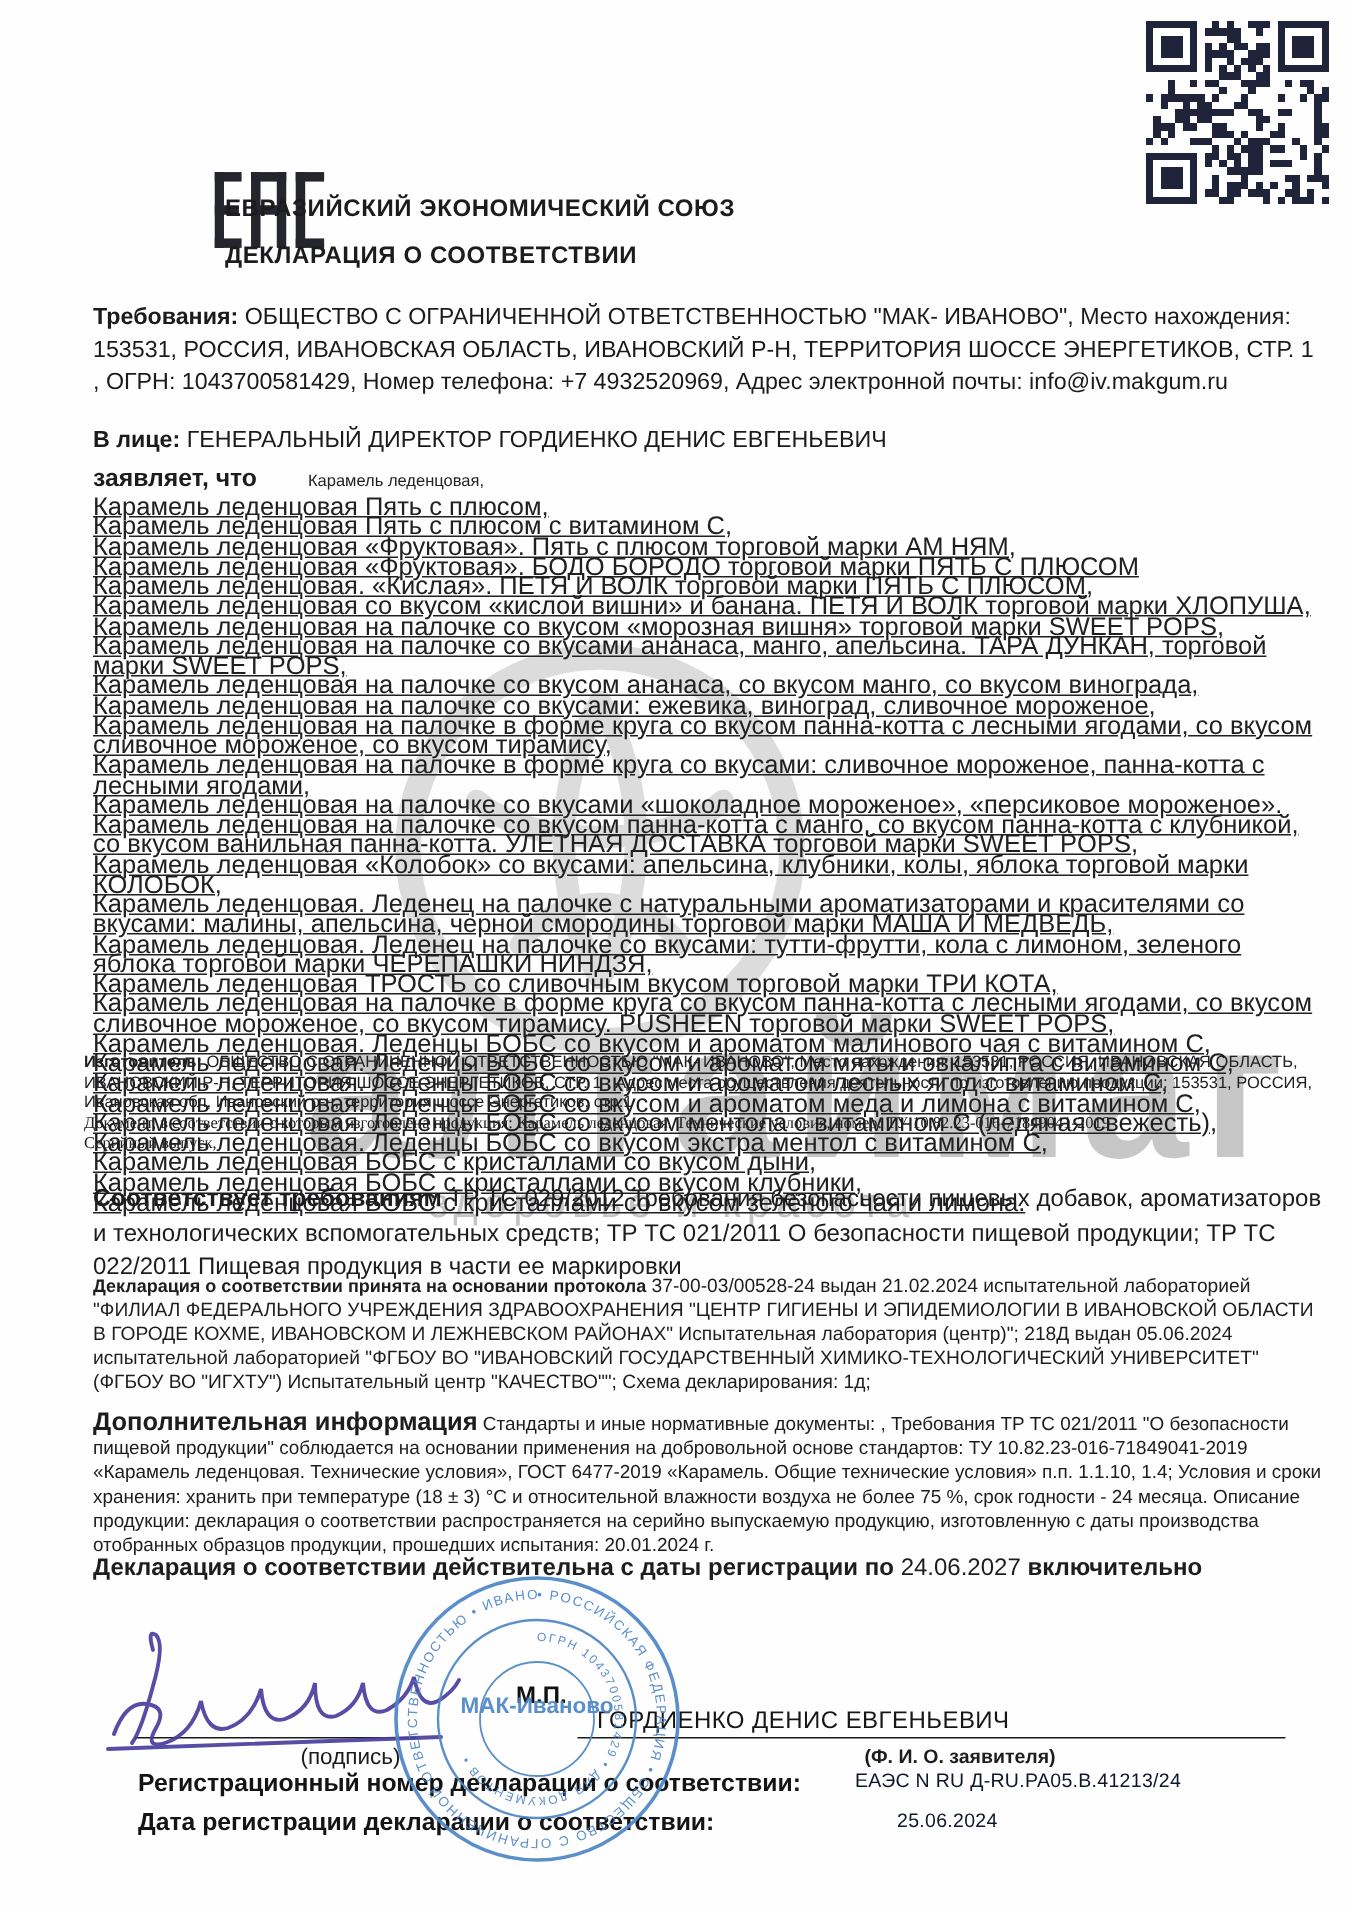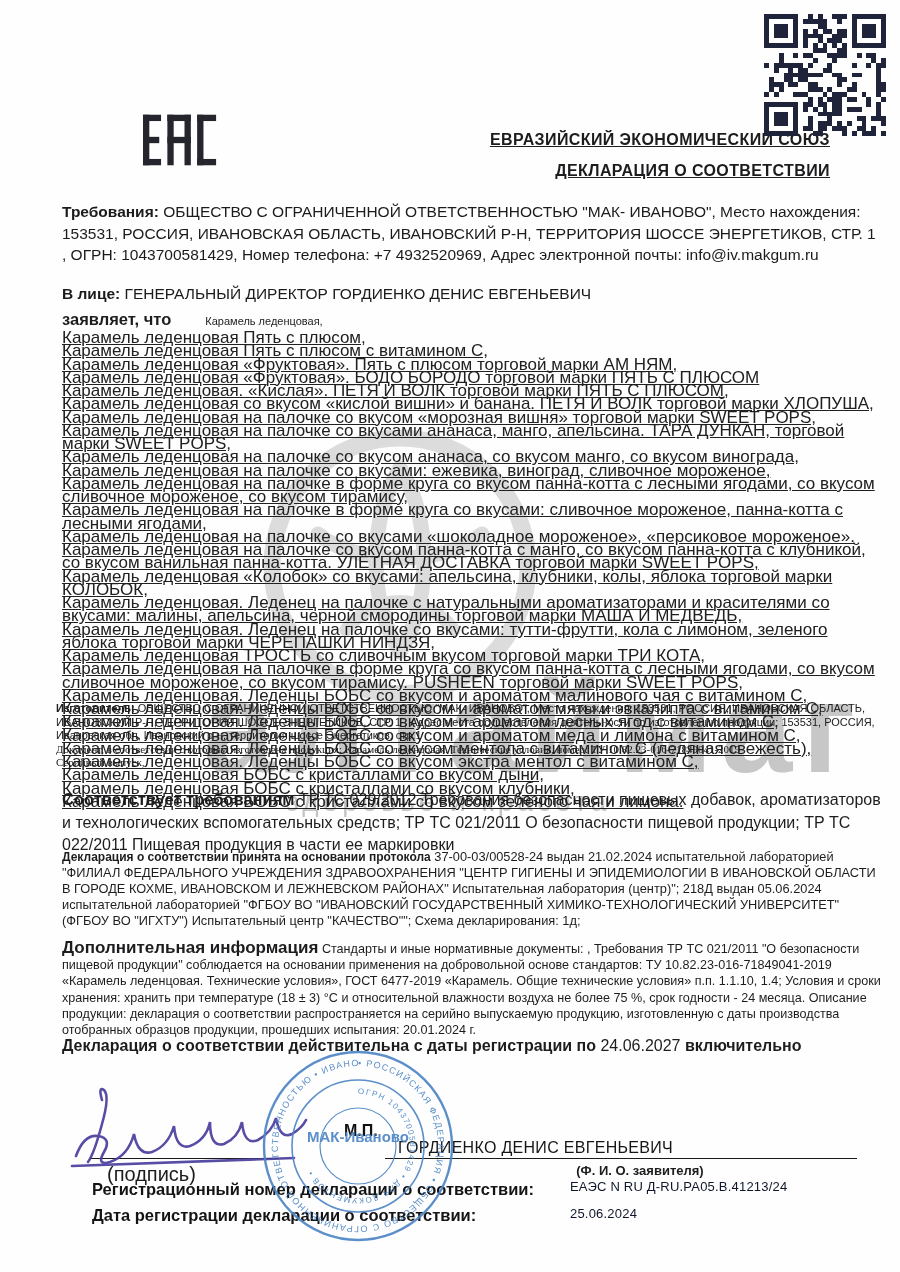--- a/index.html
+++ b/index.html
@@ -5,21 +5,21 @@
   html,body{margin:0;padding:0;}
   body{
     width:900px;height:1272px;position:relative;overflow:hidden;
     background:#fefefe;
     font-family:"Liberation Sans", sans-serif;
     color:#1d1d1f;
   }
   .abs{position:absolute;}
   
   .eac-logo{left:143px;top:111px;width:74px;height:58px;}
-  .titles{left:150px;top:131px;width:680px;text-align:right;text-decoration:underline;}
+  .titles{left:150px;top:131px;width:680px;text-align:left;}
   .title-line{font-weight:bold;font-size:16px;letter-spacing:.4px;color:#1c1c1e;}
   .title-line + .title-line{margin-top:13px;}
   .qr{left:762px;top:14px;width:126px;height:122px;}
   
   .para{left:62px;width:818px;font-size:15.5px;line-height:21.5px;color:#1b1b1d;}
   .applicant{top:201px;}
   .inperson{top:283px;}
   .blead{font-weight:bold;}
   .declare-row{left:62px;top:310px;width:820px;display:flex;align-items:baseline;}
   .declare-label{font-weight:bold;font-size:16.5px;}
@@ -30,31 +30,31 @@
   .compliance{left:62px;top:788px;width:820px;font-size:16px;line-height:22.5px;}
   .compliance .blead{font-size:16.5px;}
   .basis{left:62px;top:849px;width:822px;font-size:12.8px;line-height:16px;}
   .basis .blead{font-size:12px;}
   .additional{left:62px;top:940px;width:824px;font-size:12.6px;line-height:16.2px;}
   .additional .blead{font-size:17px;}
   .validity{left:62px;top:1037px;width:820px;font-size:16px;font-weight:bold;}
   .validity .vdate{font-weight:normal;}
   
   .sig-line{left:90px;top:1158px;width:188px;border-bottom:1.6px solid #1a1a1a;height:0;}
-  .sig-caption{left:107px;top:1163px;width:150px;text-align:left;font-size:20px;color:#1c1c1c;}
+  .sig-caption{left:117px;top:1163px;width:150px;text-align:right;font-size:15px;color:#1c1c1c;}
   .mp{left:344px;top:1122px;font-size:16px;font-weight:bold;color:#111;}
   .fio-name{left:398px;top:1139px;font-size:16px;letter-spacing:.3px;color:#161616;}
   .fio-line{left:385px;top:1158px;width:472px;border-bottom:1.8px solid #1a1a1a;height:0;}
   .fio-caption{left:520px;top:1163px;width:240px;text-align:center;font-weight:bold;font-size:13px;}
   .reg-label{left:92px;font-size:16.5px;font-weight:bold;color:#141414;}
   .reg-value{left:570px;font-size:13px;color:#0f172a;letter-spacing:.2px;text-align:center;}
   .reg-num-label{top:1180px;}
   .reg-num-value{top:1179px;}
   .reg-date-label{top:1206px;}
-  .reg-date-value{top:1206px;}
+  .reg-date-value{top:1206px;margin-left:28px;}
   
   .wm-logo{left:250px;top:416px;width:300px;height:300px;opacity:.33;}
   .wm-word{left:203px;top:664px;font-size:128px;font-weight:bold;letter-spacing:10px;color:rgba(140,140,140,.48);line-height:1;}
   .wm-tag{left:286px;top:786px;font-size:28px;letter-spacing:4px;color:rgba(150,150,150,.55);}
   .stamp{left:256px;top:1044px;width:204px;height:204px;opacity:.92;}
   .signature{left:62px;top:1072px;width:300px;height:108px;}
   .under-text{z-index:0;}
   .over-text{z-index:3;}
   .text-layer{z-index:1;}
 </style>

